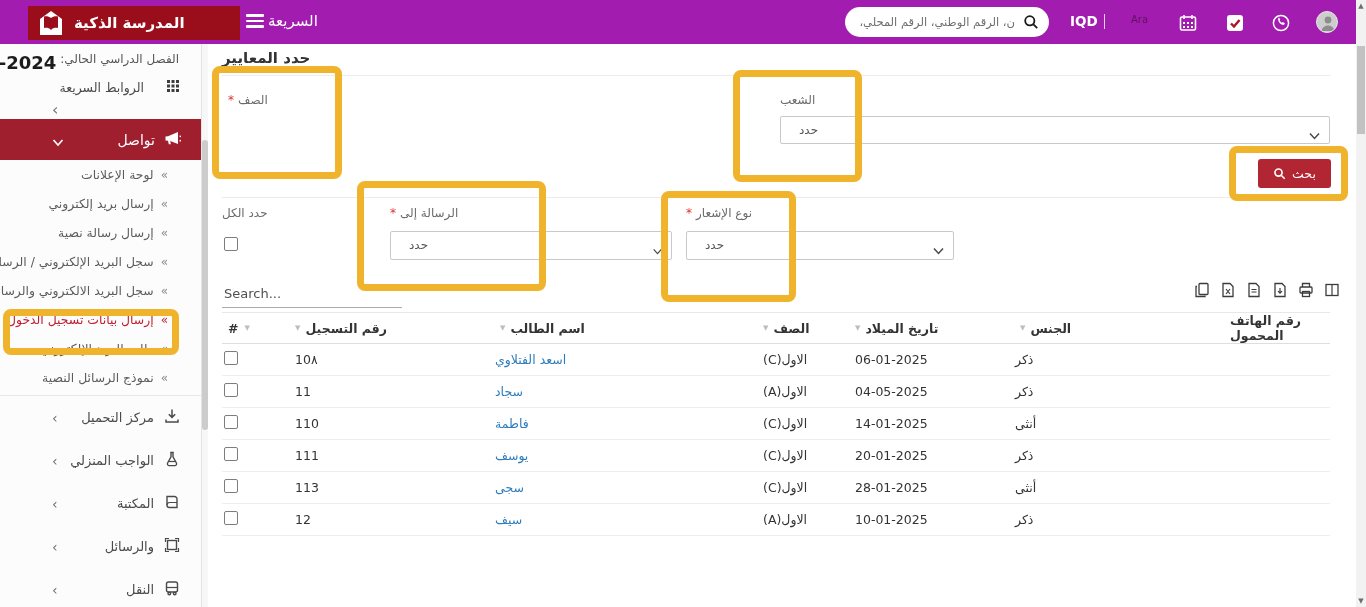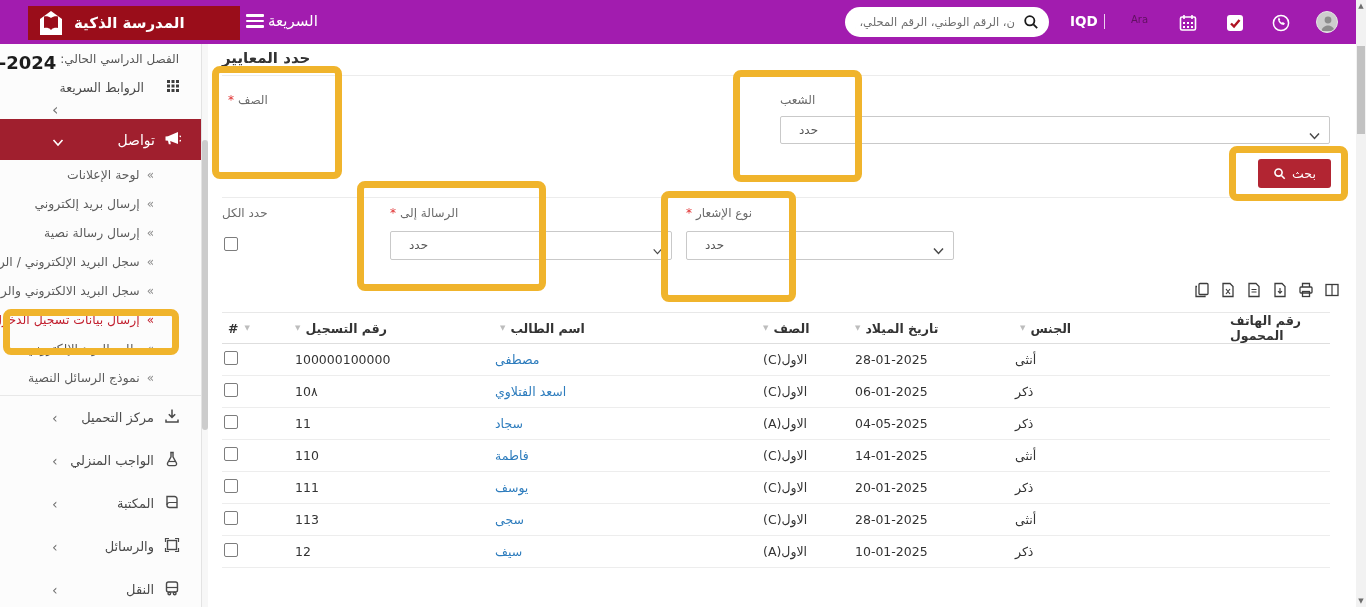--- a/index.html
+++ b/index.html
@@ -47,21 +47,21 @@
   .ql-row { height:28px; padding:7px 22px 0 0; display:flex; justify-content:flex-end; align-items:center;
     gap:23px; font-size:12.5px; color:#4a4a4a; cursor:pointer; }
   .clipped-row { height:21px; overflow:hidden; position:relative; }
   .clipped-inner { position:absolute; top:-20px; right:0; left:0; height:28px; display:flex;
     justify-content:flex-end; align-items:center; gap:8px; padding-right:22px; }
   .clip-chev { position:absolute; left:52px; top:2px; color:#777; }
   .sec-head { position:relative; height:41px; background:#a01f2e; display:flex; justify-content:flex-end;
     align-items:center; gap:9px; padding-right:20px; color:#fff; font-size:14px; cursor:pointer; }
   .sec-head .chev { position:absolute; left:52px; top:15px; }
   .comm-item { position:relative; height:29px; display:flex; justify-content:flex-end; align-items:center;
-    gap:7px; padding-right:47px; font-size:12.4px; color:#5c5c5c; white-space:nowrap; cursor:pointer; }
+    gap:7px; padding-right:33px; font-size:12.4px; color:#5c5c5c; white-space:nowrap; cursor:pointer; }
   .comm-item .laquo { direction:ltr; unicode-bidi:bidi-override; font-size:12px; color:#8a8a8a; }
   .comm-item .lbl { direction:rtl; }
   .comm-item.active .lbl, .comm-item.active .laquo { color:#c2202f; }
   .sb-divider { height:1px; background:#e8e8e8; margin-top:3px; }
   .nav-sec { position:relative; height:43px; display:flex; justify-content:flex-end; align-items:center;
     gap:10px; padding-right:21px; font-size:13px; color:#4a4a4a; cursor:pointer; }
   .nav-sec .chev-l { position:absolute; left:52px; top:14px; color:#707070; font-size:14px; }
   .nav-sec .lbl { direction:rtl; }
 
   
@@ -388,20 +388,21 @@
   </div>
   <div class="sel" style="left:478px;top:187px;width:268px;height:29px">
     <span class="val" style="left:18px">حدد</span>
     <span class="caret">
       <svg width="13" height="10" viewBox="0 0 13 10">
           <polyline points="2,2.5 6.5,7.5 11,2.5" fill="none" stroke="#4a4a4a" stroke-width="1.5"></polyline>
         </svg>
     </span>
   </div>
 
+  <input class="filter-input" placeholder="Search..." style="">
   <div class="export-bar">
     <span>
       <svg width="16" height="16" viewBox="0 0 16 16" stroke="#3c3c3c" fill="none" stroke-width="1.3">
           <rect x="5" y="1.5" width="9" height="11" rx="1"></rect>
           <path d="M3 4.5H2v10h9v-1"></path>
         </svg>
     </span>
     <span>
       <svg width="16" height="16" viewBox="0 0 16 16" stroke="#3c3c3c" fill="none" stroke-width="1.3">
           <path d="M3 1.5h7l3 3v10H3z"></path>
@@ -481,29 +482,20 @@
             <span class="th-in">
               <span class="sort">▼</span>
               <span dir="rtl">الجنس</span>
             </span>
           </th>
         <th class="c-phone"><span dir="rtl">رقم الهاتف المحمول</span></th>
       </tr>
     </thead>
     <tbody>
 
-        <tr>
-          <td style="padding-left:2px"><input type="checkbox" class="chk" style=""></td>
-          <td class="c-reg">100000100000</td>
-          <td class="rtl c-name"><a>مصطفى</a></td>
-          <td class="rtl">الاول(C)</td>
-          <td>28-01-2025</td>
-          <td class="rtl c-gender">أنثى</td>
-          <td class="c-phone"></td>
-        </tr>
 
         <tr>
           <td style="padding-left:2px"><input type="checkbox" class="chk" style=""></td>
           <td class="c-reg">10٨</td>
           <td class="rtl c-name"><a>اسعد الفتلاوي</a></td>
           <td class="rtl">الاول(C)</td>
           <td>06-01-2025</td>
           <td class="rtl c-gender">ذكر</td>
           <td class="c-phone"></td>
         </tr>

